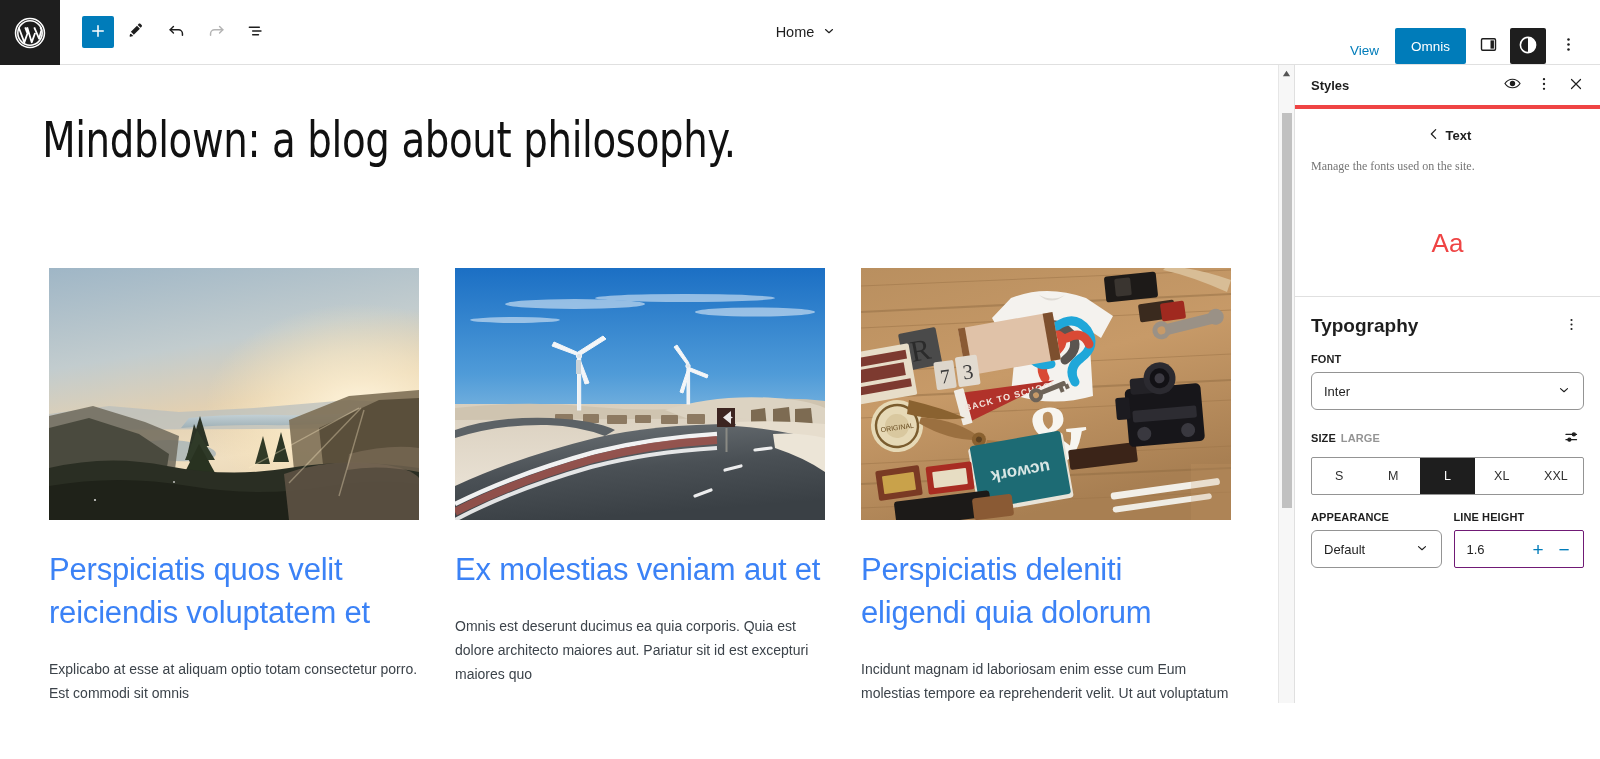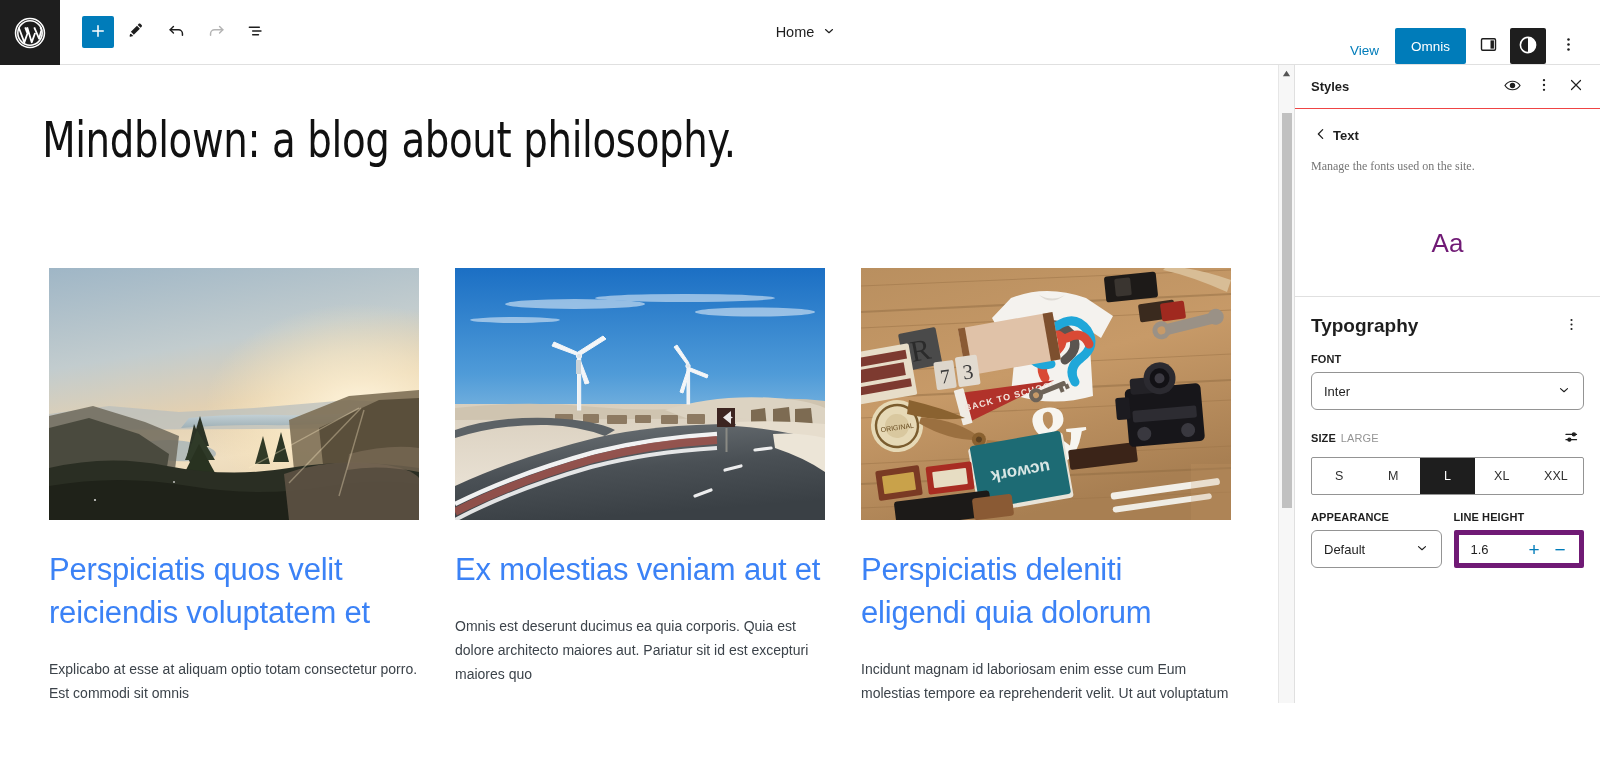--- a/index.html
+++ b/index.html
@@ -113,76 +113,77 @@
 
   
   .sidebar {
     width: 306px; flex: 0 0 306px;
     background: #fff; border-left: 1px solid #e0e0e0;
     display: flex; flex-direction: column; min-height: 0;
   }
   .sb-header {
     height: 44px; flex: 0 0 44px;
     display: flex; align-items: center; padding: 0 8px 0 16px;
-    border-bottom: 1px solid #ef4444;
+    border-bottom: 4px solid #ef4444;
   }
   .sb-header-title { font-size: 13px; font-weight: 600; color: #1e1e1e; flex: 1 1 auto; }
   .sb-hicon {
     width: 32px; height: 32px; display: flex; align-items: center; justify-content: center;
     border: none; background: transparent; cursor: pointer; color: #1e1e1e; border-radius: 2px;
   }
   .sb-nav {
     display: flex; align-items: center; gap: 0;
     padding: 14px 16px 6px 14px;
+    justify-content: center;
   }
   .sb-back {
     width: 24px; height: 24px; display: flex; align-items: center; justify-content: center;
     border: none; background: transparent; cursor: pointer; color: #1e1e1e;
   }
   .sb-nav-label { font-size: 13px; font-weight: 600; color: #1e1e1e; }
   .sb-desc {
     font-size: 12px; color: #757575; padding: 4px 16px 0 16px; line-height: 1.5; font-family: Liberation Serif, serif;
   }
   .font-preview {
     height: 106px; display: flex; align-items: center; justify-content: center;
     margin-top: 16px;
     border-bottom: 1px solid #e0e0e0;
   }
-  .font-preview-text { font-size: 26px; color: #701a75; font-weight: 400; }
+  .font-preview-text { font-size: 26px; color: #ef4444; font-weight: 400; }
   .sb-section { padding: 16px 16px 0 16px; }
   .sb-section-head {
     display: flex; align-items: center; justify-content: space-between;
     margin-bottom: 14px;
   }
   .sb-section-title { font-size: 19px; font-weight: 600; color: #1e1e1e; }
   .sb-label {
     font-size: 11px; font-weight: 600; letter-spacing: 0.1px;
     color: #1e1e1e; text-transform: uppercase; margin-bottom: 7px;
     display: flex; align-items: center;
   }
-  .sb-label .muted { color: #949494; font-weight: 400; margin-left: 5px; }
+  .sb-label .muted { color: #949494; font-weight: 700; margin-left: 5px; }
   .sel {
     width: 100%; height: 38px; border: 1px solid #949494; border-radius: 6px;
     background: #fff; display: flex; align-items: center; padding: 0 12px;
     font-size: 13px; color: #1e1e1e; cursor: pointer; justify-content: space-between;
   }
   .row2 { display: flex; gap: 12px; }
   .row2 > div { flex: 1 1 0; min-width: 0; }
   .size-row { display: flex; align-items: center; justify-content: space-between; margin-bottom: 7px; }
   .toggle-group {
     display: flex; border: 1px solid #949494; border-radius: 2px; height: 38px; overflow: hidden;
   }
   .toggle-group > button {
     flex: 1 1 0; border: none; background: transparent; cursor: pointer;
     font-size: 12.5px; color: #2f2f2f; font-family: inherit;
     display: flex; align-items: center; justify-content: center;
   }
   .toggle-group > button.sel-on { background: #1e1e1e; color: #fff; }
   .stepper {
-    height: 38px; border: 5px solid #701a75; border-radius: 2px;
+    height: 38px; border: 1px solid #701a75; border-radius: 2px;
     display: flex; align-items: center; padding: 0 6px 0 12px; background: #fff;
   }
   .stepper-val { font-size: 13px; color: #1e1e1e; flex: 1 1 auto; }
   .step-btn {
     width: 26px; height: 30px; border: none; background: transparent; cursor: pointer;
     color: #007cba; font-size: 19px; line-height: 1; display: flex; align-items: center; justify-content: center;
     font-family: inherit;
   }
   .mt14 { margin-top: 16px; }
 </style>

